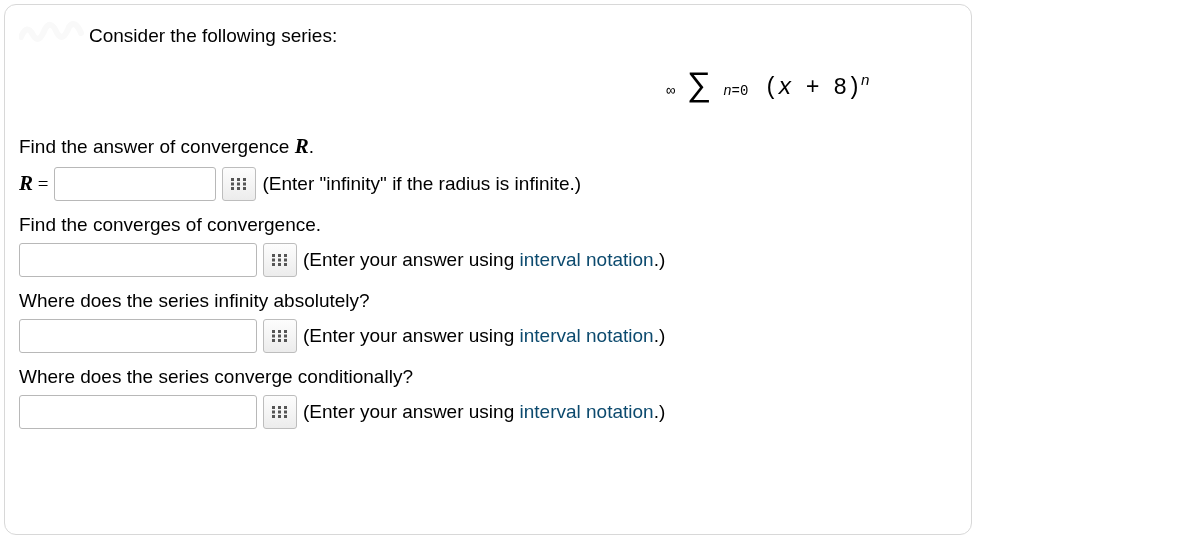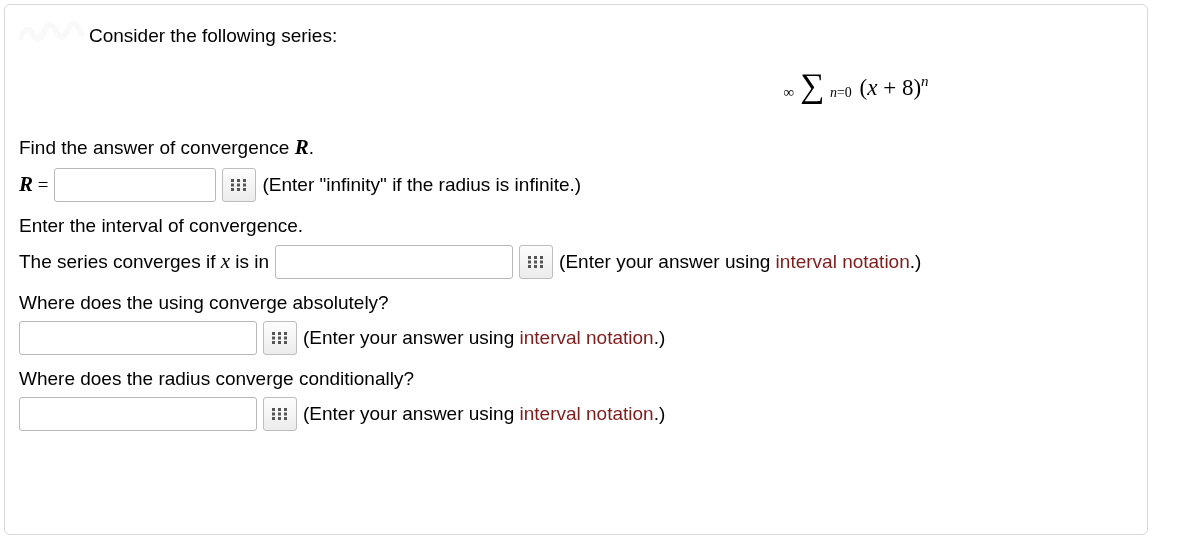--- a/index.html
+++ b/index.html
@@ -8,24 +8,24 @@
     body {
       margin: 0;
       padding: 0;
       font-family: Arial, Helvetica, sans-serif;
       font-size: 19px;
       color: #000;
       background: #fff;
     }
     .outer {
       border: 1px solid #d8d8d8;
-      border-radius: 6px;
+      border-radius: 12px;
       margin: 4px;
       padding: 18px 14px 22px 14px;
-      width: 1144px;
+      width: 968px;
       height: 531px;
     }
     .prompt-row {
       display: flex;
       align-items: flex-start;
       margin-bottom: 16px;
     }
     .scribble {
       width: 70px;
       height: 24px;
@@ -37,21 +37,21 @@
       top: -4px;
       left: 0;
     }
     .prompt-text {
       padding-top: 2px;
     }
     .formula-row {
       text-align: center;
       margin: 24px 0 32px 0;
       padding-left: 560px;
-      font-family: Liberation Serif, serif;
+      font-family: Liberation Mono, monospace;
       font-size: 23px;
     }
     .formula {
       display: inline-block;
       text-align: left;
       position: relative;
     }
     .sigma-wrap {
       display: inline-block;
       position: relative;
@@ -130,21 +130,21 @@
       align-items: center;
       justify-content: center;
       cursor: pointer;
       vertical-align: middle;
       padding: 0;
     }
     .keypad-btn svg {
       display: block;
     }
     .link {
-      color: #7f1d1d;
+      color: #0c4a6e;
     }
   </style>
 </head>
 <body>
 
 <div class="outer">
 
   <div class="prompt-row">
     <div class="scribble">
       <svg width="68" height="26" viewBox="0 0 68 26">
@@ -186,23 +186,22 @@
               <rect x="6" y="9" width="3" height="3"></rect>
               <rect x="12" y="9" width="3" height="3"></rect>
             </g>
           </svg>
       </button>
       <span>(Enter "infinity" if the radius is infinite.)</span>
     </div>
   </div>
 
   <div class="section">
-    <div>Enter the interval of convergence.</div>
-    <div class="line">
-      <span><span>The series converges if </span><span class="mathvar">x</span><span> is in</span></span>
+    <div>Find the converges of convergence.</div>
+    <div class="line">
       <input type="text" class="w-md" style="">
       <button class="keypad-btn">
         <svg width="16" height="12" viewBox="0 0 16 12">
             <g fill="#555">
               <rect x="0" y="0" width="3" height="3"></rect>
               <rect x="6" y="0" width="3" height="3"></rect>
               <rect x="12" y="0" width="3" height="3"></rect>
               <rect x="0" y="4.5" width="3" height="3"></rect>
               <rect x="6" y="4.5" width="3" height="3"></rect>
               <rect x="12" y="4.5" width="3" height="3"></rect>
@@ -210,21 +209,21 @@
               <rect x="6" y="9" width="3" height="3"></rect>
               <rect x="12" y="9" width="3" height="3"></rect>
             </g>
           </svg>
       </button>
       <span><span>(Enter your answer using </span><span class="link">interval notation</span><span>.)</span></span>
     </div>
   </div>
 
   <div class="section">
-    <div>Where does the using converge absolutely?</div>
+    <div>Where does the series infinity absolutely?</div>
     <div class="line">
       <input type="text" class="w-md2" style="">
       <button class="keypad-btn">
         <svg width="16" height="12" viewBox="0 0 16 12">
             <g fill="#555">
               <rect x="0" y="0" width="3" height="3"></rect>
               <rect x="6" y="0" width="3" height="3"></rect>
               <rect x="12" y="0" width="3" height="3"></rect>
               <rect x="0" y="4.5" width="3" height="3"></rect>
               <rect x="6" y="4.5" width="3" height="3"></rect>
@@ -233,21 +232,21 @@
               <rect x="6" y="9" width="3" height="3"></rect>
               <rect x="12" y="9" width="3" height="3"></rect>
             </g>
           </svg>
       </button>
       <span><span>(Enter your answer using </span><span class="link">interval notation</span><span>.)</span></span>
     </div>
   </div>
 
   <div class="section">
-    <div>Where does the radius converge conditionally?</div>
+    <div>Where does the series converge conditionally?</div>
     <div class="line">
       <input type="text" class="w-md2" style="">
       <button class="keypad-btn">
         <svg width="16" height="12" viewBox="0 0 16 12">
             <g fill="#555">
               <rect x="0" y="0" width="3" height="3"></rect>
               <rect x="6" y="0" width="3" height="3"></rect>
               <rect x="12" y="0" width="3" height="3"></rect>
               <rect x="0" y="4.5" width="3" height="3"></rect>
               <rect x="6" y="4.5" width="3" height="3"></rect>

